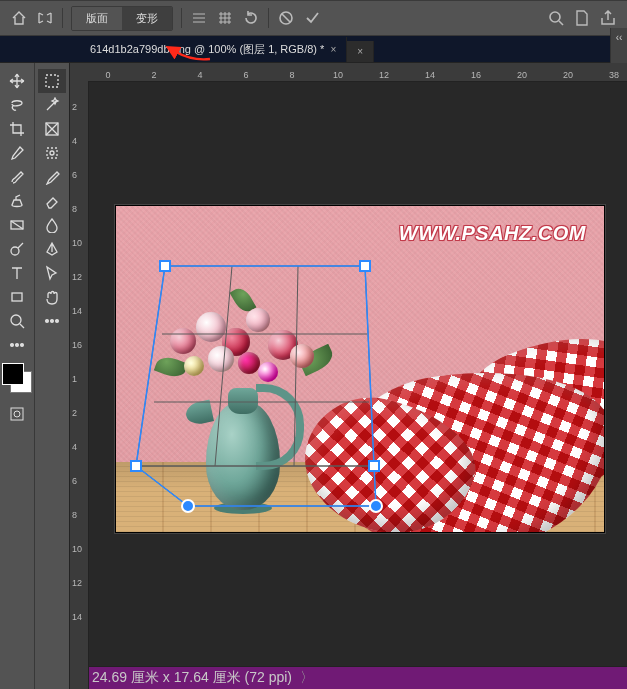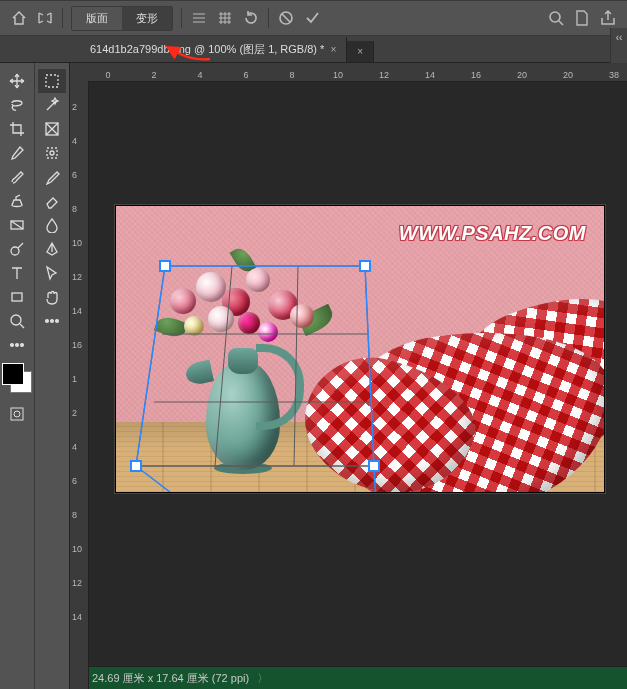--- a/index.html
+++ b/index.html
@@ -8,21 +8,21 @@
 .ps-logo{width:22px;height:22px;background:#001e36;color:#31a8ff;display:flex;align-items:center;justify-content:center;font-weight:bold;font-size:12px;border-radius:3px;margin-right:10px}
 .menu-item{padding:0 6px;color:#e6e6e6;cursor:default;white-space:nowrap}
 .win-controls{margin-left:auto;display:flex;gap:0}
 .win-btn{width:36px;height:20px;display:flex;align-items:center;justify-content:center;color:#ccc}
 .optionsbar{height:34px;background:#535353;border-top:1px solid #3a3a3a;border-bottom:1px solid #383838;display:flex;align-items:center;padding:0 6px;}
 .opt-icon{width:26px;height:26px;display:flex;align-items:center;justify-content:center;color:#bbb}
 .seg{display:flex;border:1px solid #3a3a3a;border-radius:2px;overflow:hidden;margin:0 4px}
 .seg>div{padding:4px 14px;color:#ddd;background:#535353}
 .seg>div.active{background:#3f3f3f}
 .opt-spacer{flex:1}
-.tabs{height:26px;background:#404040;display:flex;align-items:flex-end;padding-left:80px;border-bottom:1px solid #232323}
+.tabs{height:26px;background:#0f172a;display:flex;align-items:flex-end;padding-left:80px;border-bottom:1px solid #232323}
 .tab{padding:5px 10px;font-size:11px;color:#ddd;display:flex;align-items:center;gap:6px;border-right:1px solid #232323}
 .tab.active{background:#2c2c2c;color:#fff}
 .tab-close{color:#aaa;font-size:10px}
 .arrow{position:absolute;left:172px;top:49px;width:40px;height:14px;pointer-events:none}
 .arrow svg{overflow:visible}
 .workspace{flex:1;display:flex;background:#2c2c2c;position:relative}
 .tools{width:34px;background:#535353;border-right:1px solid #383838;display:flex;flex-direction:column;align-items:center;padding:6px 0;gap:0}
 .tool{width:28px;height:24px;display:flex;align-items:center;justify-content:center;color:#ddd}
 .tool svg{stroke:#ddd;fill:none;stroke-width:1.3}
 .tool.sel{background:#3a3a3a}
@@ -30,21 +30,21 @@
 .swatches{margin-top:6px;position:relative;width:30px;height:30px}
 .sw-fg{position:absolute;left:0;top:0;width:20px;height:20px;background:#000;border:1px solid #fff}
 .sw-bg{position:absolute;right:0;bottom:0;width:20px;height:20px;background:#fff;border:1px solid #777}
 .qm{width:22px;height:22px;display:flex;align-items:center;justify-content:center;margin-top:10px}
 .view{flex:1;position:relative;background:#282828;display:flex;flex-direction:column}
 .hruler{height:18px;background:#3b3b3b;color:#b8b8b8;font-size:9px;display:flex;align-items:flex-end;border-bottom:1px solid #222;position:relative;overflow:hidden;padding-left:18px}
 .hruler span{position:absolute;bottom:1px;transform:translateX(-50%)}
 .vruler{width:18px;background:#3b3b3b;color:#b8b8b8;font-size:9px;position:absolute;left:0;top:18px;bottom:0;border-right:1px solid #222}
 .vruler span{position:absolute;left:2px;transform:translateY(-50%)}
 .canvas-wrap{flex:1;position:relative;overflow:hidden;margin-left:18px}
-.canvas{position:absolute;left:28px;top:124px;width:488px;height:286px;background:#e9a7ad;box-shadow:0 0 0 1px #000, 0 0 0 2px #444;overflow:hidden}
+.canvas{position:absolute;left:28px;top:124px;width:488px;height:326px;background:#e9a7ad;box-shadow:0 0 0 1px #000, 0 0 0 2px #444;overflow:hidden}
 
 .canvas::before{content:"";position:absolute;inset:0;background:
  repeating-linear-gradient(45deg,rgba(0,0,0,.03) 0 2px,transparent 2px 4px),
  repeating-linear-gradient(-45deg,rgba(255,255,255,.05) 0 2px,transparent 2px 4px),
  linear-gradient(#e8a2a9,#e29ca3);}
 .url-text{position:absolute;right:18px;top:16px;color:#fff;font-weight:bold;font-size:20px;letter-spacing:.5px;font-style:italic;text-shadow:0 0 2px #c23b4b,1px 1px 0 #c23b4b,-1px -1px 0 #c23b4b,1px -1px 0 #c23b4b,-1px 1px 0 #c23b4b}
 
 .wood{position:absolute;left:0;right:0;bottom:0;height:70px;background:
  linear-gradient(rgba(0,0,0,.12),rgba(0,0,0,0) 40%),
  repeating-linear-gradient(90deg,#d9b178 0 46px,#caa069 46px 48px),
@@ -69,21 +69,21 @@
 .vase .base{position:absolute;left:26px;bottom:-4px;width:58px;height:12px;background:#4a7d72;border-radius:50%}
 
 .bouquet{position:absolute;left:34px;bottom:124px;width:190px;height:120px}
 .flower{position:absolute;border-radius:50%;box-shadow:inset -3px -3px 6px rgba(0,0,0,.35),inset 2px 2px 4px rgba(255,255,255,.4)}
 .leaf{position:absolute;background:radial-gradient(circle at 30% 30%,#6ea25a,#355b2e);border-radius:60% 0 60% 0;transform:rotate(20deg)}
 
 .tgrid{position:absolute;pointer-events:none}
 .tgrid .edge{stroke:#2b89ff;stroke-width:1.5}
 .handle{fill:#fff;stroke:#2b89ff;stroke-width:2}
 .circle-h{fill:#2b89ff;stroke:#fff;stroke-width:2}
-.status{height:22px;background:#14532d;color:#c8c8c8;font-size:11px;display:flex;align-items:center;padding-left:22px;border-top:1px solid #222}
+.status{height:22px;background:#701a75;color:#c8c8c8;font-size:14px;display:flex;align-items:center;padding-left:22px;border-top:1px solid #222}
 .right-panel{position:absolute;right:0;top:28px;width:16px;height:60px;background:#434343;display:flex;flex-direction:column;align-items:center;justify-content:flex-start;border-left:1px solid #333}
 .right-panel span{color:#ccc;font-size:10px;margin-top:4px}
 .sep{width:1px;height:20px;background:#3a3a3a;margin:0 4px}
 </style>
 </head>
 <body>
 
 <div class="app">
 
 

